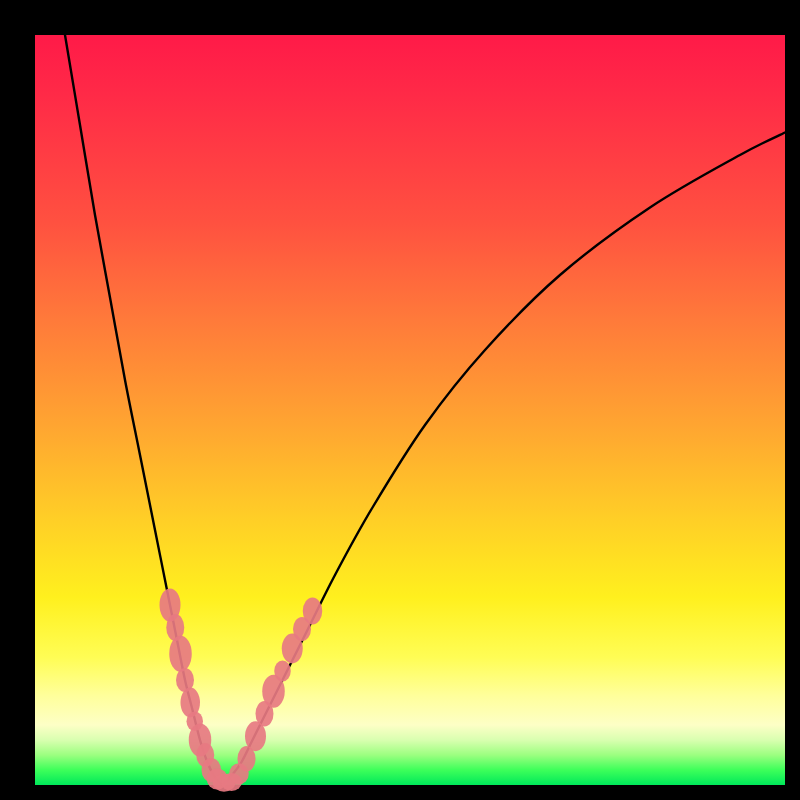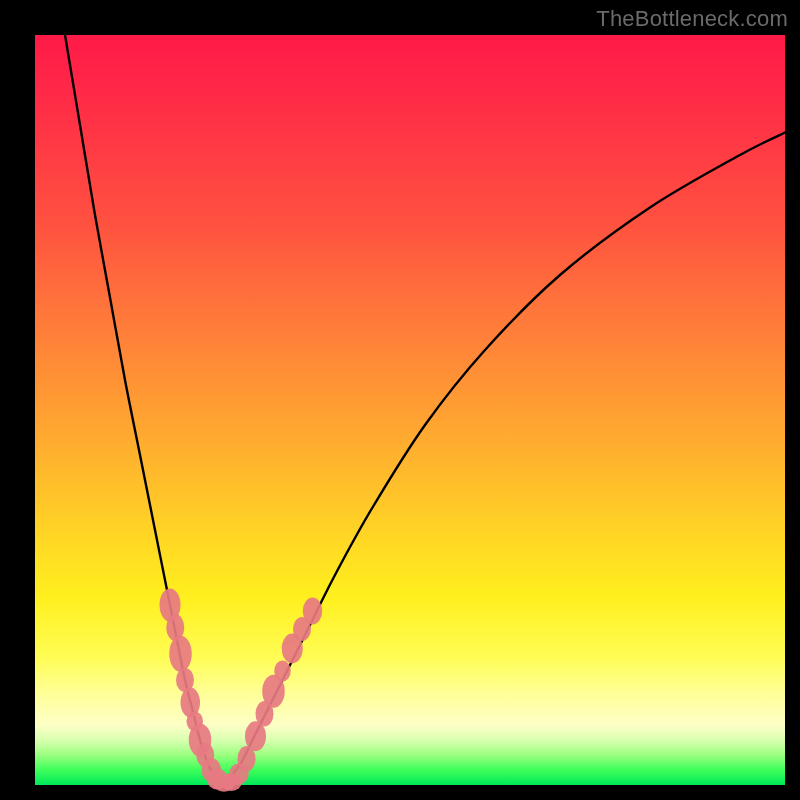--- a/index.html
+++ b/index.html
@@ -90,14 +90,13 @@
           <ellipse cx="220.5" cy="701.25" rx="10.5" ry="15" fill="#e77a82" fill-opacity="0.92"></ellipse>
           <ellipse cx="229.5" cy="678.75" rx="9" ry="12.75" fill="#e77a82" fill-opacity="0.92"></ellipse>
           <ellipse cx="238.5" cy="656.25" rx="11.25" ry="16.5" fill="#e77a82" fill-opacity="0.92"></ellipse>
           <ellipse cx="247.5" cy="636" rx="8.25" ry="10.5" fill="#e77a82" fill-opacity="0.92"></ellipse>
           <ellipse cx="257.25" cy="613.5" rx="10.5" ry="15" fill="#e77a82" fill-opacity="0.92"></ellipse>
           <ellipse cx="267.00000000000006" cy="594" rx="9" ry="12" fill="#e77a82" fill-opacity="0.92"></ellipse>
           <ellipse cx="277.5" cy="576" rx="9.75" ry="13.5" fill="#e77a82" fill-opacity="0.92"></ellipse>
         </g>
     </svg>
   </div>
-  <div class="watermark">TheBottleneck.com</div>
 </div>
 
 </body></html>

